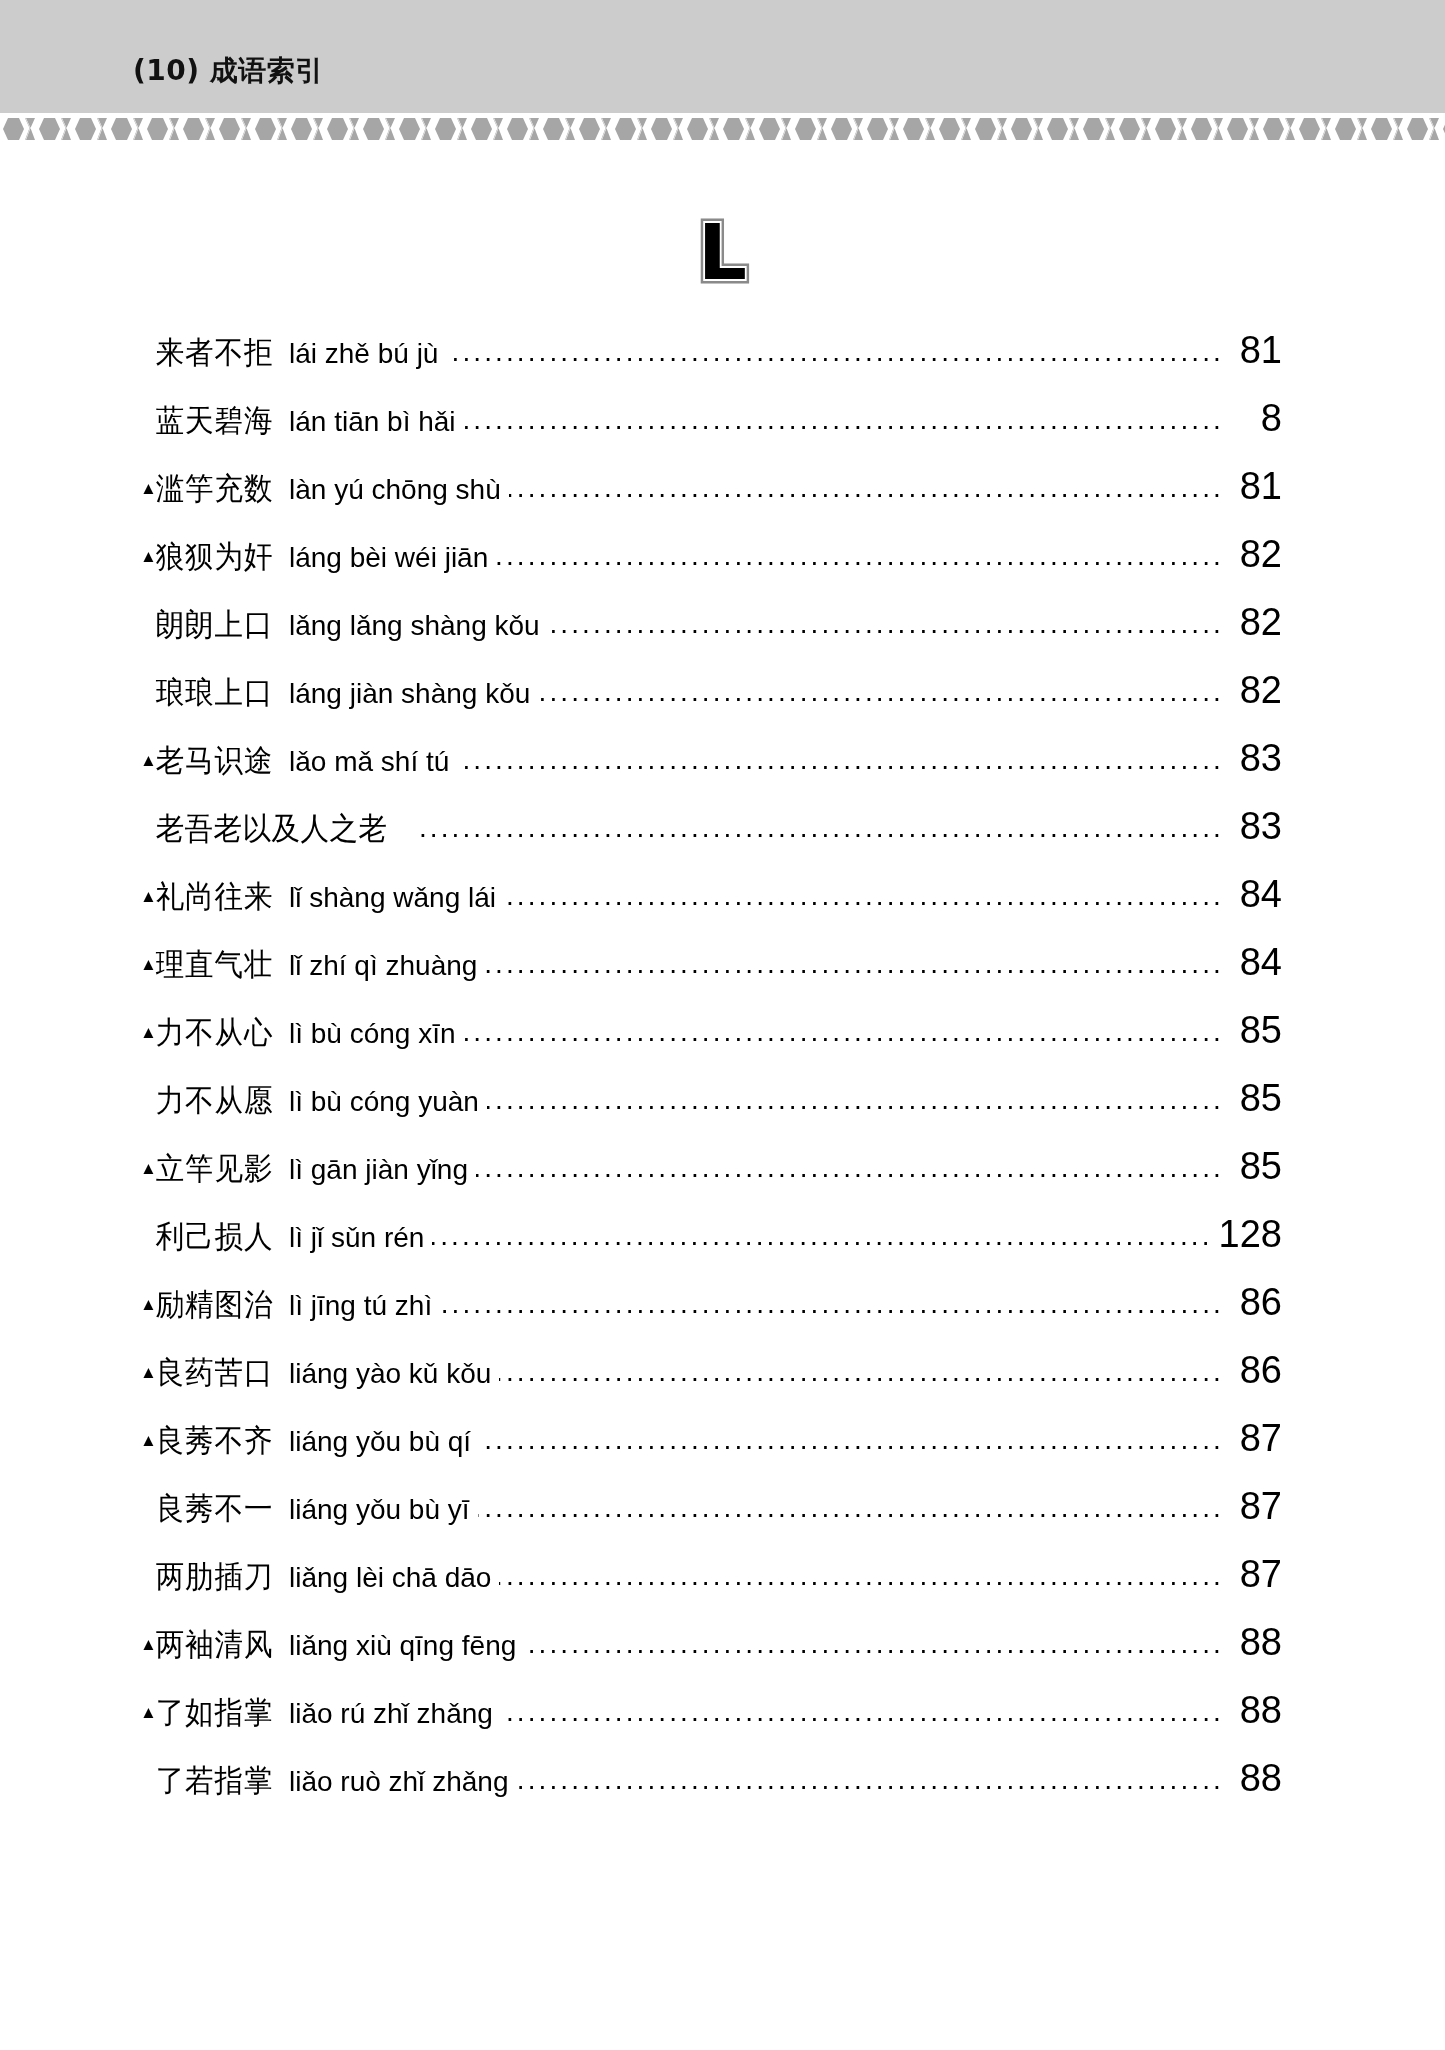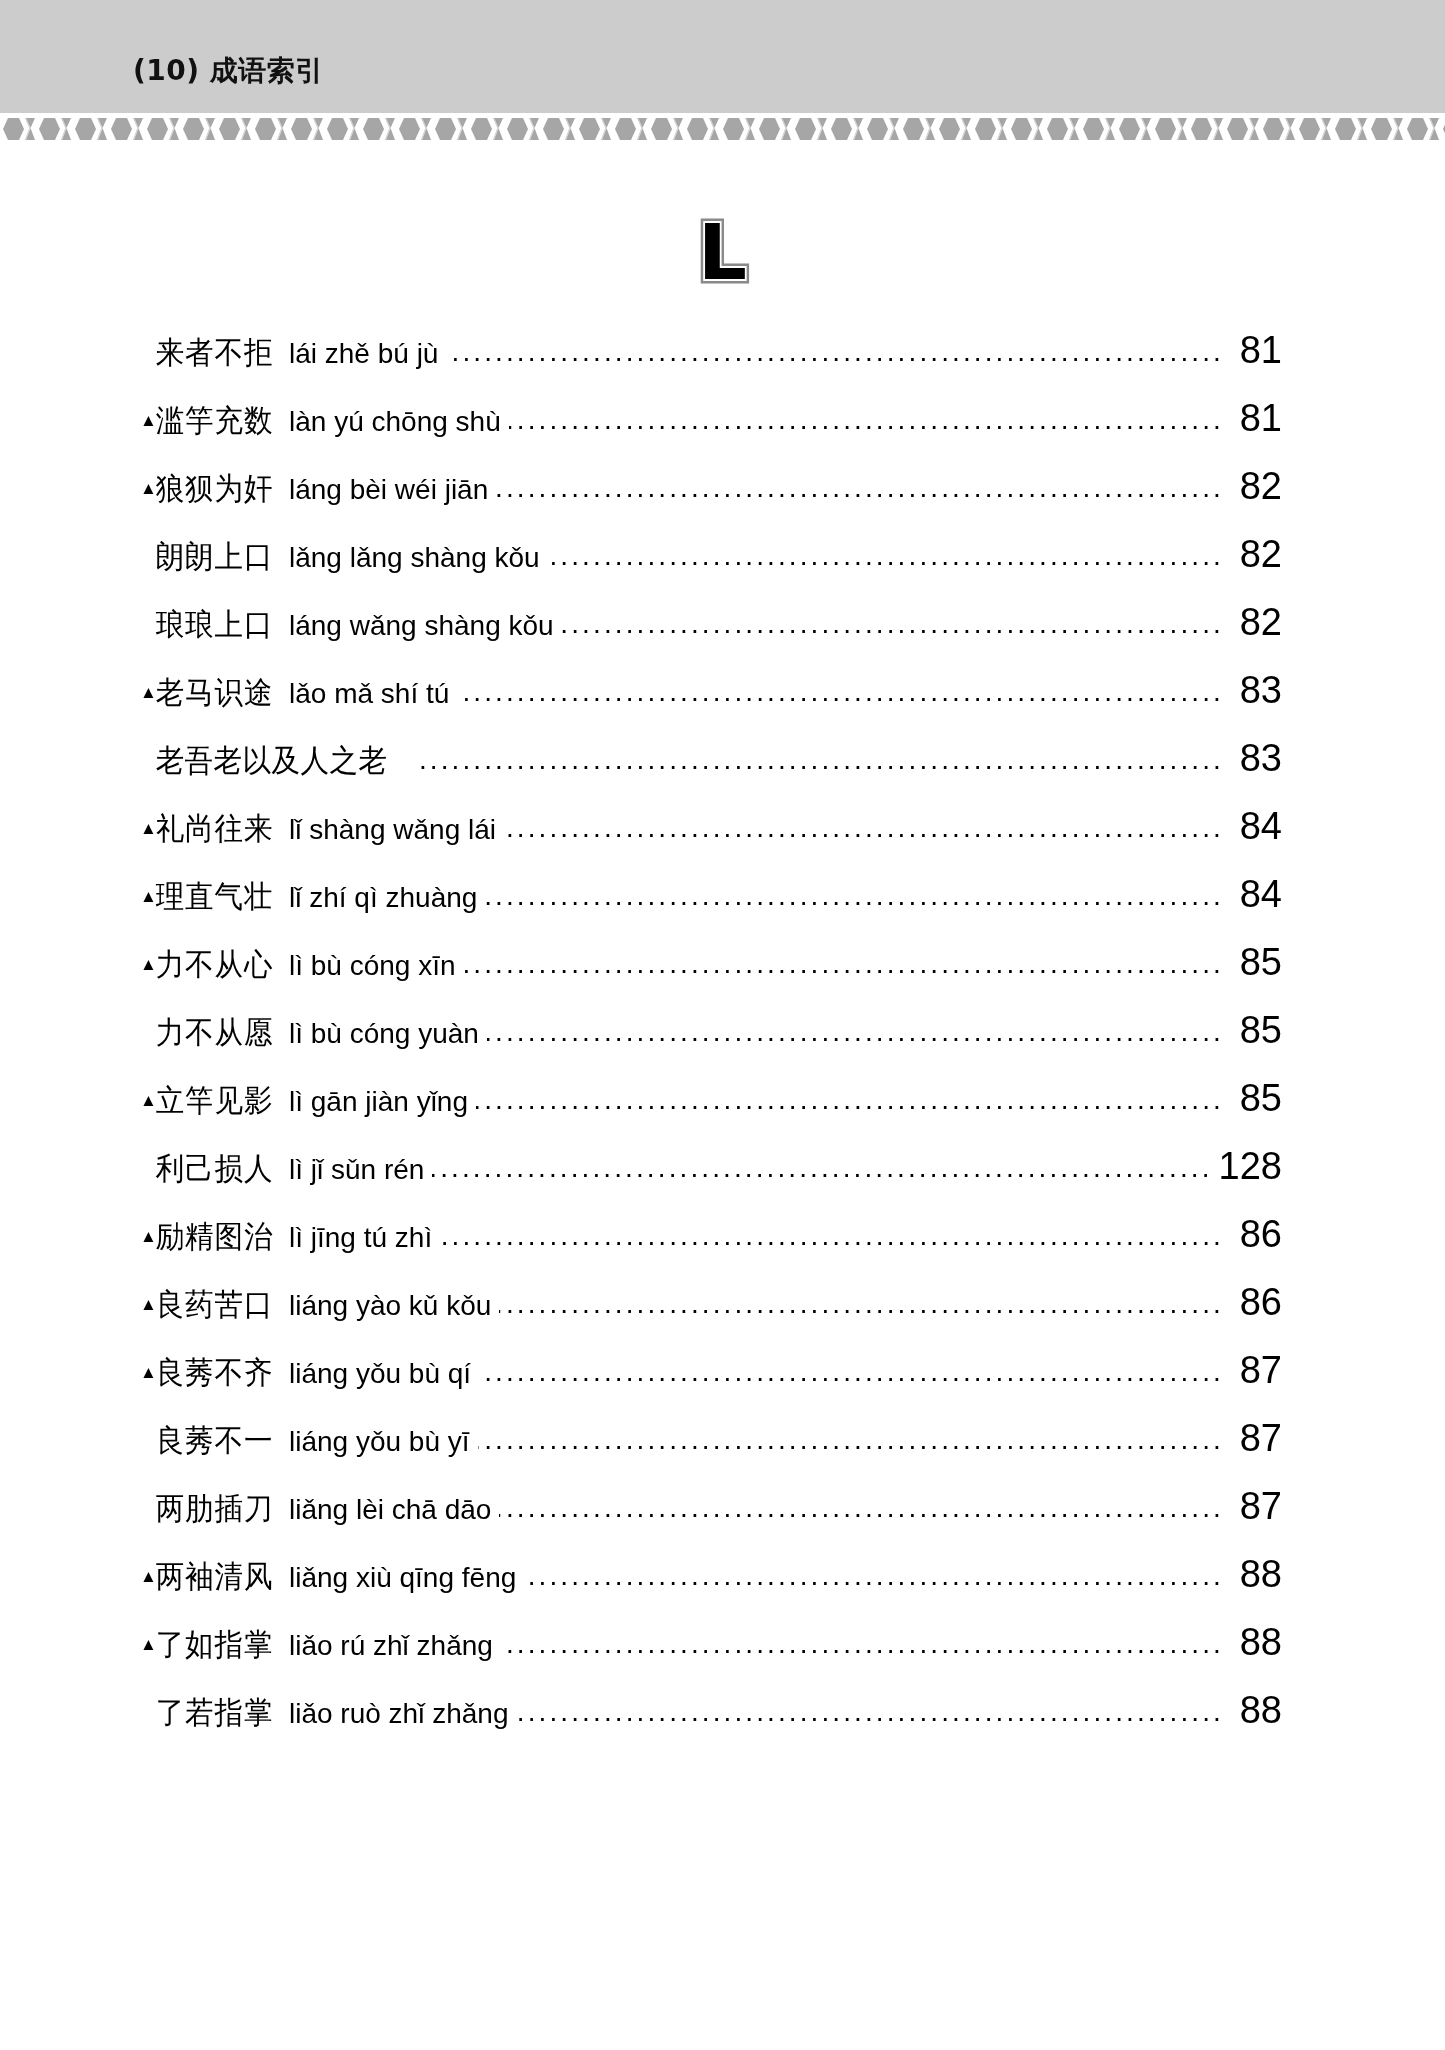--- a/index.html
+++ b/index.html
@@ -196,20 +196,26 @@
 </div>
 
 <div id="entry-list">
     <div class="entry-row">
       <span class="entry-idiom">来者不拒</span>
       <span class="entry-pinyin">lái zhě bú jù</span>
       <span class="entry-leader"></span>
       <span class="entry-page">81</span>
     </div>
     <div class="entry-row">
+      <span class="entry-idiom">蓝天碧海</span>
+      <span class="entry-pinyin">lán tiān bì hǎi</span>
+      <span class="entry-leader"></span>
+      <span class="entry-page">8</span>
+    </div>
+    <div class="entry-row">
       <span class="entry-marker">▲</span>
       <span class="entry-idiom">滥竽充数</span>
       <span class="entry-pinyin">làn yú chōng shù</span>
       <span class="entry-leader"></span>
       <span class="entry-page">81</span>
     </div>
     <div class="entry-row">
       <span class="entry-marker">▲</span>
       <span class="entry-idiom">狼狈为奸</span>
       <span class="entry-pinyin">láng bèi wéi jiān</span>
@@ -217,21 +223,21 @@
       <span class="entry-page">82</span>
     </div>
     <div class="entry-row">
       <span class="entry-idiom">朗朗上口</span>
       <span class="entry-pinyin">lǎng lǎng shàng kǒu</span>
       <span class="entry-leader"></span>
       <span class="entry-page">82</span>
     </div>
     <div class="entry-row">
       <span class="entry-idiom">琅琅上口</span>
-      <span class="entry-pinyin">láng wǎng shàng kǒu</span>
+      <span class="entry-pinyin">láng jiàn shàng kǒu</span>
       <span class="entry-leader"></span>
       <span class="entry-page">82</span>
     </div>
     <div class="entry-row">
       <span class="entry-marker">▲</span>
       <span class="entry-idiom">老马识途</span>
       <span class="entry-pinyin">lǎo mǎ shí tú</span>
       <span class="entry-leader"></span>
       <span class="entry-page">83</span>
     </div>

